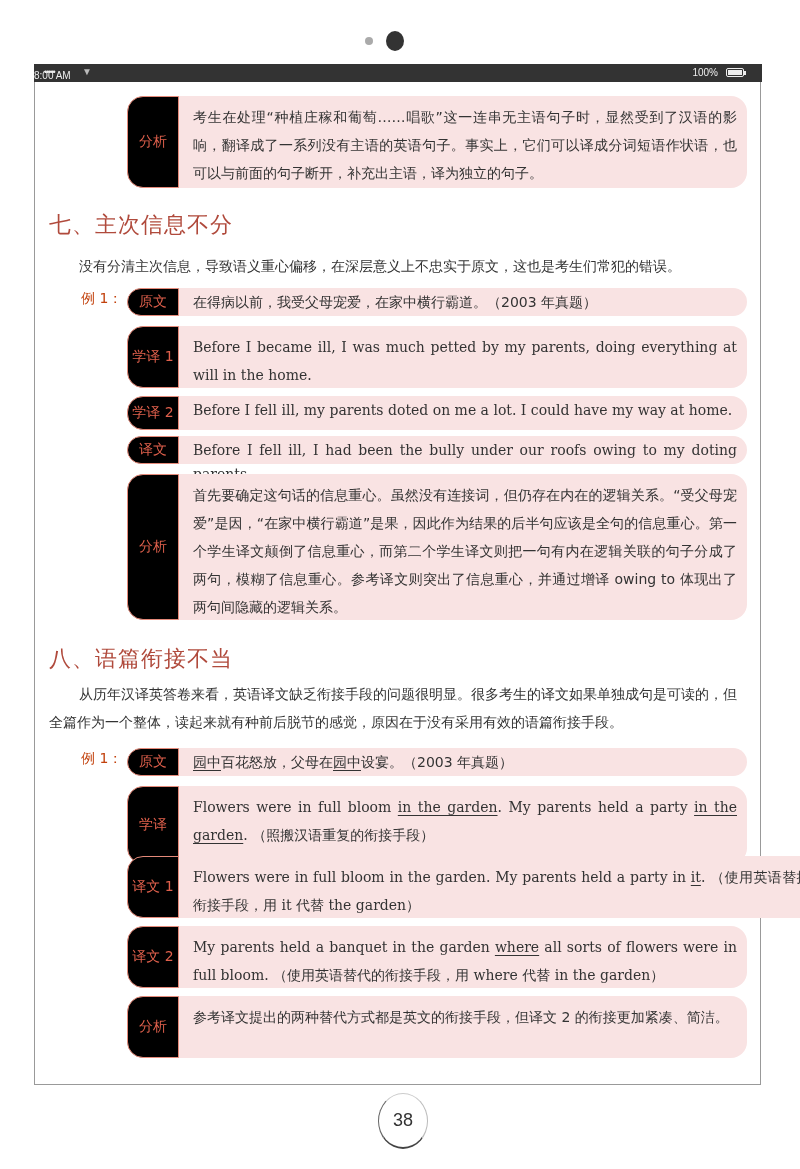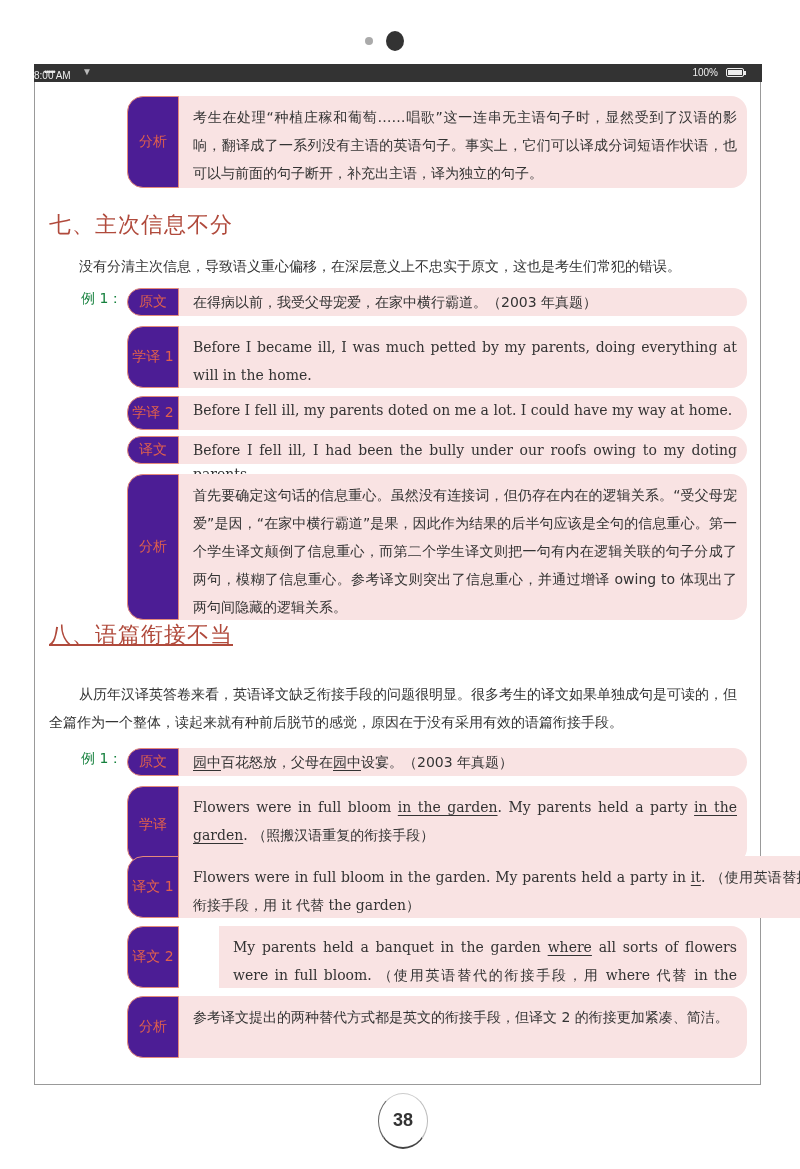--- a/index.html
+++ b/index.html
@@ -52,21 +52,21 @@
   .label {
     width: 52px; flex: none;
     border: 1.5px solid #e58a7a;
     border-right: 1.5px solid #e58a7a;
     border-radius: 16px 0 0 16px;
     box-sizing: border-box;
     display: flex; align-items: center; justify-content: center;
     color: #e0604c;
     font-family: "DejaVu Sans", sans-serif;
     font-size: 14px;
-    background: #4c1d95;
+    background: #000000;
   }
   .content {
     flex: 1;
     background: #f9e3e3;
     border-radius: 0 16px 16px 0;
     padding: 7px 10px 7px 14px;
     font-size: 14px; line-height: 28px;
     color: #333;
     text-align: justify;
   }
@@ -78,30 +78,30 @@
   }
   .para {
     position: absolute; left: 14px; width: 700px;
     font-family: "DejaVu Sans", sans-serif;
     font-size: 14px; line-height: 28px; color: #333;
   }
   .para .indent { display: inline-block; width: 30px; }
   .example-label {
     position: absolute; left: 46px;
     font-family: "DejaVu Sans", sans-serif;
-    font-size: 14px; color: #15803d; text-align: right;
+    font-size: 14px; color: #c2410c; text-align: right;
   }
   u { text-decoration: underline; text-underline-offset: 3px; }
   .page-number {
     position: absolute; left: 378px; top: 1093px; width: 50px; height: 56px;
     border-radius: 50%;
     border-left: 1.5px solid #666; border-bottom: 2px solid #444; border-top: 1px solid #ccc; border-right: 1px solid #bbb;
     box-sizing: border-box;
     display: flex; align-items: center; justify-content: center;
-    font-family: "Liberation Sans", sans-serif; font-size: 18px; color: #333; font-weight: bold;
+    font-family: "Liberation Sans", sans-serif; font-size: 18px; color: #333;
   }
 </style>
 </head>
 <body>
 
 <div class="camera">
   <div class="cam-small"></div>
   <div class="cam-big"></div>
 </div>
 
@@ -143,41 +143,41 @@
   <div class="block" style="left:92px; top:354px; width:620px; height:28px;">
     <div class="label">译文</div>
     <div class="content single" style="line-height:24px;">Before I fell ill, I had been the bully under our roofs owing to my doting parents.</div>
   </div>
 
   <div class="block" style="left:92px; top:392px; width:620px; height:146px;">
     <div class="label">分析</div>
     <div class="content" style="font-family:'DejaVu Sans',sans-serif;">首先要确定这句话的信息重心。虽然没有连接词，但仍存在内在的逻辑关系。“受父母宠爱”是因，“在家中横行霸道”是果，因此作为结果的后半句应该是全句的信息重心。第一个学生译文颠倒了信息重心，而第二个学生译文则把一句有内在逻辑关联的句子分成了两句，模糊了信息重心。参考译文则突出了信息重心，并通过增译 owing to 体现出了两句间隐藏的逻辑关系。</div>
   </div>
 
-  <div class="heading" style="top:538px;text-decoration:underline;">八、语篇衔接不当</div>
+  <div class="heading" style="top:562px;">八、语篇衔接不当</div>
   <div class="para" style="top:598px;"><span class="indent"></span><span>从历年汉译英答卷来看，英语译文缺乏衔接手段的问题很明显。很多考生的译文如果单独成句是可读的，但全篇作为一个整体，读起来就有种前后脱节的感觉，原因在于没有采用有效的语篇衔接手段。</span></div>
 
   <div class="example-label" style="top:668px;">例 1：</div>
 
   <div class="block" style="left:92px; top:666px; width:620px; height:28px;">
     <div class="label">原文</div>
     <div class="content single" style="font-family:'DejaVu Sans',sans-serif; line-height:24px;"><u>园中</u><span>百花怒放，父母在</span><u>园中</u><span>设宴。（2003 年真题）</span></div>
   </div>
 
   <div class="block" style="left:92px; top:704px; width:620px; height:78px;">
     <div class="label">学译</div>
     <div class="content"><span>Flowers were in full bloom </span><u>in the garden</u><span>. My parents held a party </span><u>in the garden</u><span>. （照搬汉语重复的衔接手段）</span></div>
   </div>
 
   <div class="block" style="left:92px; top:774px; width:708px; height:62px;">
     <div class="label">译文 1</div>
     <div class="content"><span>Flowers were in full bloom in the garden. My parents held a party in </span><u>it</u><span>. （使用英语替换的衔接手段，用 it 代替 the garden）</span></div>
   </div>
 
-  <div class="block" style="left:92px; top:844px; width:620px; height:62px;gap:40px;">
+  <div class="block" style="left:92px; top:844px; width:620px; height:62px;">
     <div class="label">译文 2</div>
     <div class="content"><span>My parents held a banquet in the garden </span><u>where</u><span> all sorts of flowers were in full bloom. （使用英语替代的衔接手段，用 where 代替 in the garden）</span></div>
   </div>
 
   <div class="block" style="left:92px; top:914px; width:620px; height:62px;">
     <div class="label">分析</div>
     <div class="content" style="font-family:'DejaVu Sans',sans-serif;">参考译文提出的两种替代方式都是英文的衔接手段，但译文 2 的衔接更加紧凑、简洁。</div>
   </div>
 
 </div>

